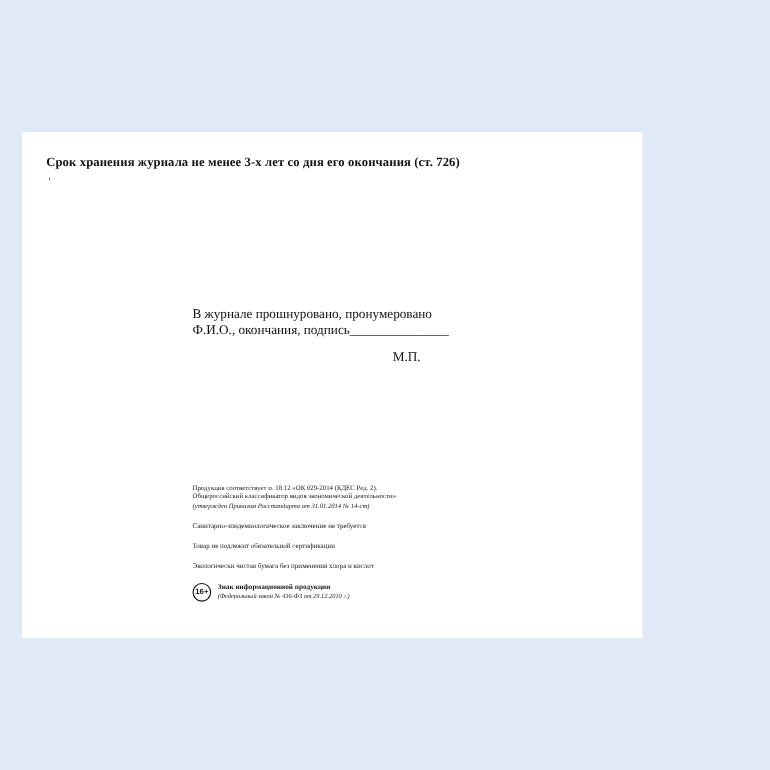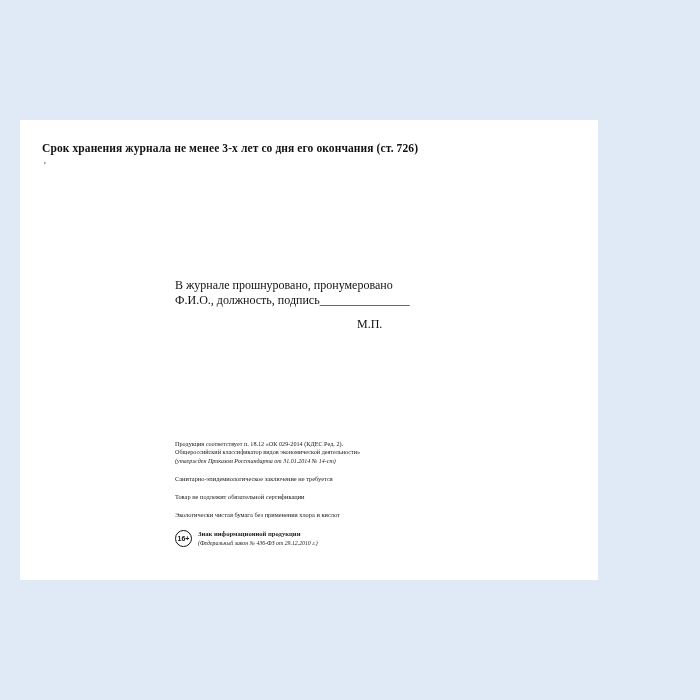--- a/index.html
+++ b/index.html
@@ -19,21 +19,20 @@
     height: 700px;
   }
   #page {
     position: absolute;
     left: 20px;
     top: 120px;
     width: 564px;
     height: 460px;
     background: #ffffff;
     box-shadow: 0 0 0 0 rgba(0,0,0,0);
-    padding-left: 14px;
   }
 
   .line-top {
     position: absolute;
     left: 22px;
     top: 22px;
     font-size: 11.5px;
     color: #111111;
     font-weight: 600;
     letter-spacing: 0.1px;
@@ -132,21 +131,21 @@
 <body>
 
 <div id="stage">
   <div id="page">
 
     <div class="line-top">Срок хранения журнала не менее 3-х лет со дня его окончания (ст. 726)</div>
     <div class="tick-mark">'</div>
 
     <div class="center-block">
       <div class="cl">В журнале прошнуровано, пронумеровано</div>
-      <div class="cl">Ф.И.О., должность, подпись_______________</div>
+      <div class="cl">Ф.И.О., окончания, подпись_______________</div>
       <div class="mp">М.П.</div>
     </div>
 
     <div class="footer-block">
       <div class="fb-line">Продукция соответствует п. 18.12 «ОК 029-2014 (КДЕС Ред. 2).</div>
       <div class="fb-line">Общероссийский классификатор видов экономической деятельности»</div>
       <div class="fb-italic">(утвержден Приказом Росстандарта от 31.01.2014 № 14-ст)</div>
 
       <div class="fb-gap"></div>
       <div class="fb-row">Санитарно-эпидемиологическое заключение не требуется</div>

